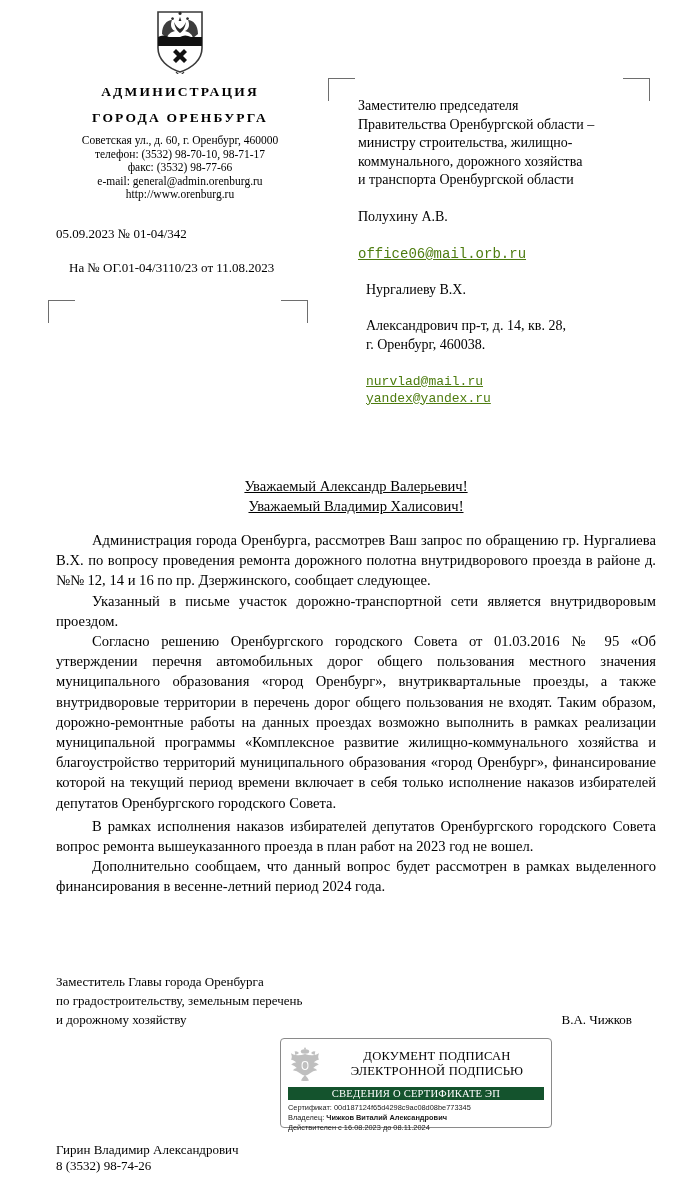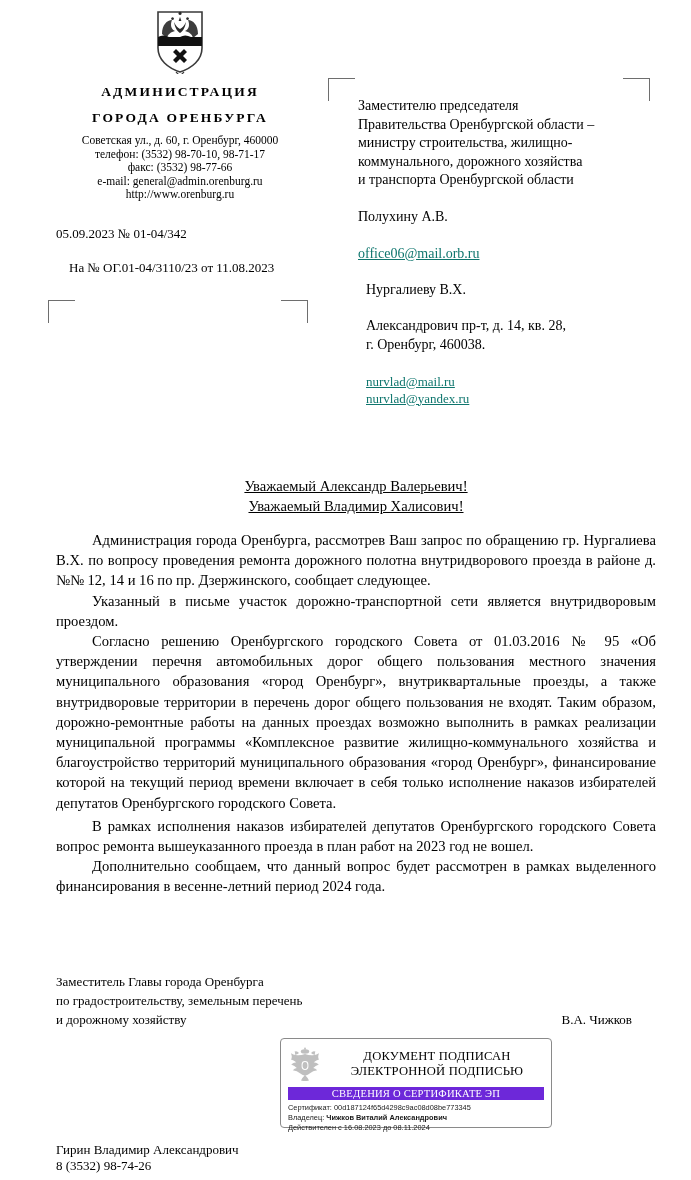--- a/index.html
+++ b/index.html
@@ -110,24 +110,25 @@
     position: absolute;
     left: 358px;
     top: 97px;
     width: 300px;
     font-size: 14px;
     line-height: 18.6px;
   }
   .addressee .group { margin-bottom: 18px; }
   .addressee .group:last-child { margin-bottom: 0; }
   .addressee .email {
-    color: #0f766e;
+    color: #4d7c0f;
     text-decoration: underline;
     display: block;
     line-height: 18.2px;
+    font-family: Liberation Mono, monospace;
   }
   .addressee .email-small {
     font-size: 13px;
     line-height: 17px;
   }
   .addressee-indent { padding-left: 8px; }
 
   
   .salutation {
     position: absolute;
@@ -204,21 +205,21 @@
   .esign-title {
     flex: 1;
     text-align: center;
     font-family: "Liberation Serif", "DejaVu Serif", serif;
     font-size: 12.6px;
     line-height: 15.5px;
     letter-spacing: 0.2px;
   }
   .esign-bar {
     margin-top: 3px;
-    background: #6d28d9;
+    background: #14532d;
     color: #ffffff;
     text-align: center;
     font-family: "Liberation Serif", "DejaVu Serif", serif;
     font-size: 10.6px;
     line-height: 13px;
     letter-spacing: 0.2px;
   }
   .esign-details {
     margin-top: 3px;
     font-size: 7.4px;
@@ -296,21 +297,21 @@
     <div class="group">
       <a class="email" href="#">office06@mail.orb.ru</a>
     </div>
     <div class="group addressee-indent">Нургалиеву В.Х.</div>
     <div class="group addressee-indent">
       <div>Александрович пр-т, д. 14, кв. 28,</div>
       <div>г. Оренбург, 460038.</div>
     </div>
     <div class="group addressee-indent">
       <a class="email email-small" href="#">nurvlad@mail.ru</a>
-      <a class="email email-small" href="#">nurvlad@yandex.ru</a>
+      <a class="email email-small" href="#">yandex@yandex.ru</a>
     </div>
   </div>
 
   <div class="salutation">
     <div>Уважаемый Александр Валерьевич!</div>
     <div>Уважаемый Владимир Халисович!</div>
   </div>
 
   <div class="body-text">
     <p>Администрация города Оренбурга, рассмотрев Ваш запрос по обращению гр. Нургалиева В.Х. по вопросу проведения ремонта дорожного полотна внутридворового проезда в районе д. №№ 12, 14 и 16 по пр. Дзержинского, сообщает следующее.</p>

